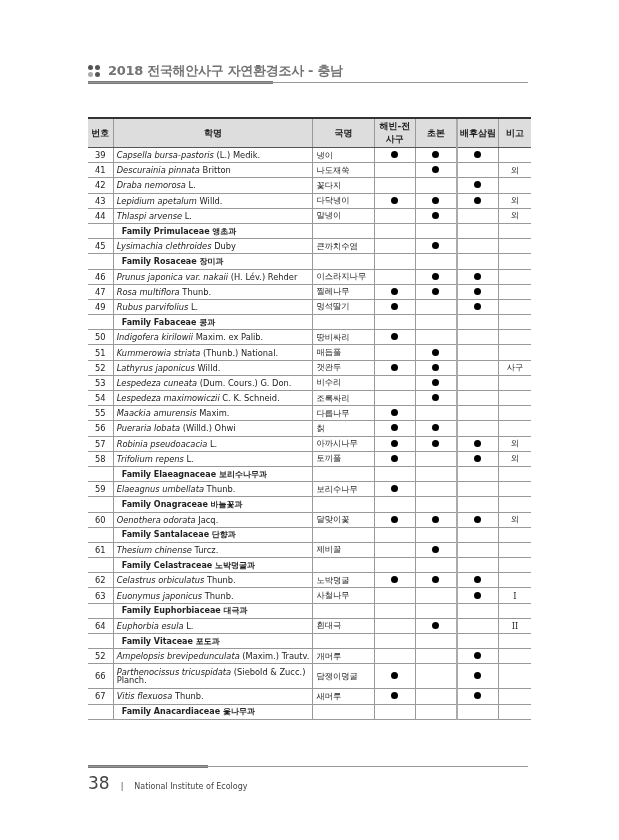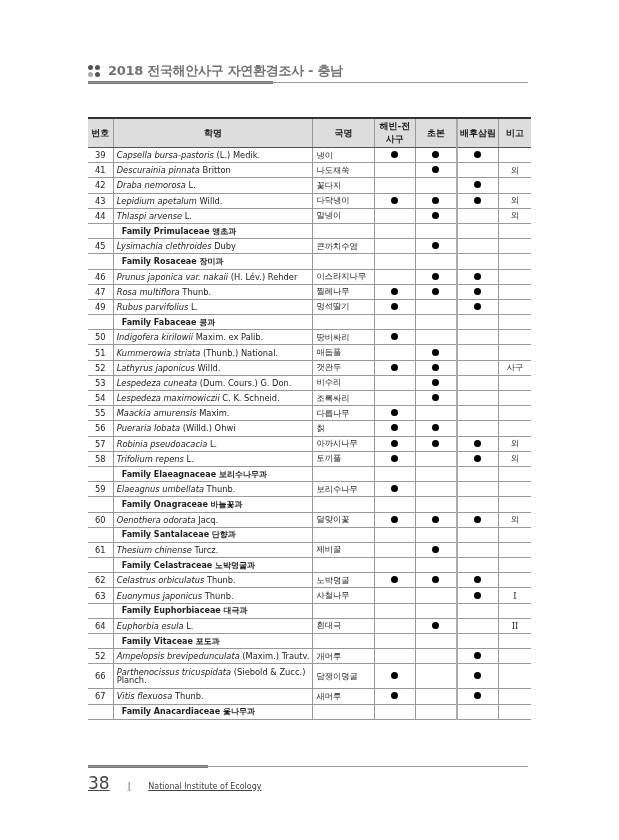--- a/index.html
+++ b/index.html
@@ -20,21 +20,21 @@
   .c-mark { width:45px; text-align:center; }
   .c-bh { border-left:2px solid #aaa !important; }
   .c-note { width:30px; text-align:center; }
   .fam td.c-sci { font-weight:bold; padding-left:8px; font-size:8px; }
   .dot { display:inline-block; width:7px; height:7px; border-radius:50%; background:#000; }
   .note-roman { font-family:"DejaVu Serif", serif; }
   tr.tall td { height:24px; line-height:1.05; white-space:normal;margin-left:32px; }
   i { font-style:italic; }
   .fline { position:absolute; left:88px; top:766px; width:440px; height:1px; background:#999; }
   .fline-b { position:absolute; left:88px; top:765px; width:120px; height:3px; background:#777; }
-  .ftr { position:absolute; left:88px; top:773px; display:flex; align-items:baseline; gap:18px; color:#444;text-decoration:underline; }
+  .ftr { position:absolute; left:88px; top:773px; display:flex; align-items:baseline; gap:11px; color:#444; }
   .pgno { font-size:17px; }
   .sep { font-size:8px; }
   .inst { font-size:8px; }
 </style>
 </head>
 <body>
 
 <div class="hdr">
   <div class="dots">
       <span></span>

